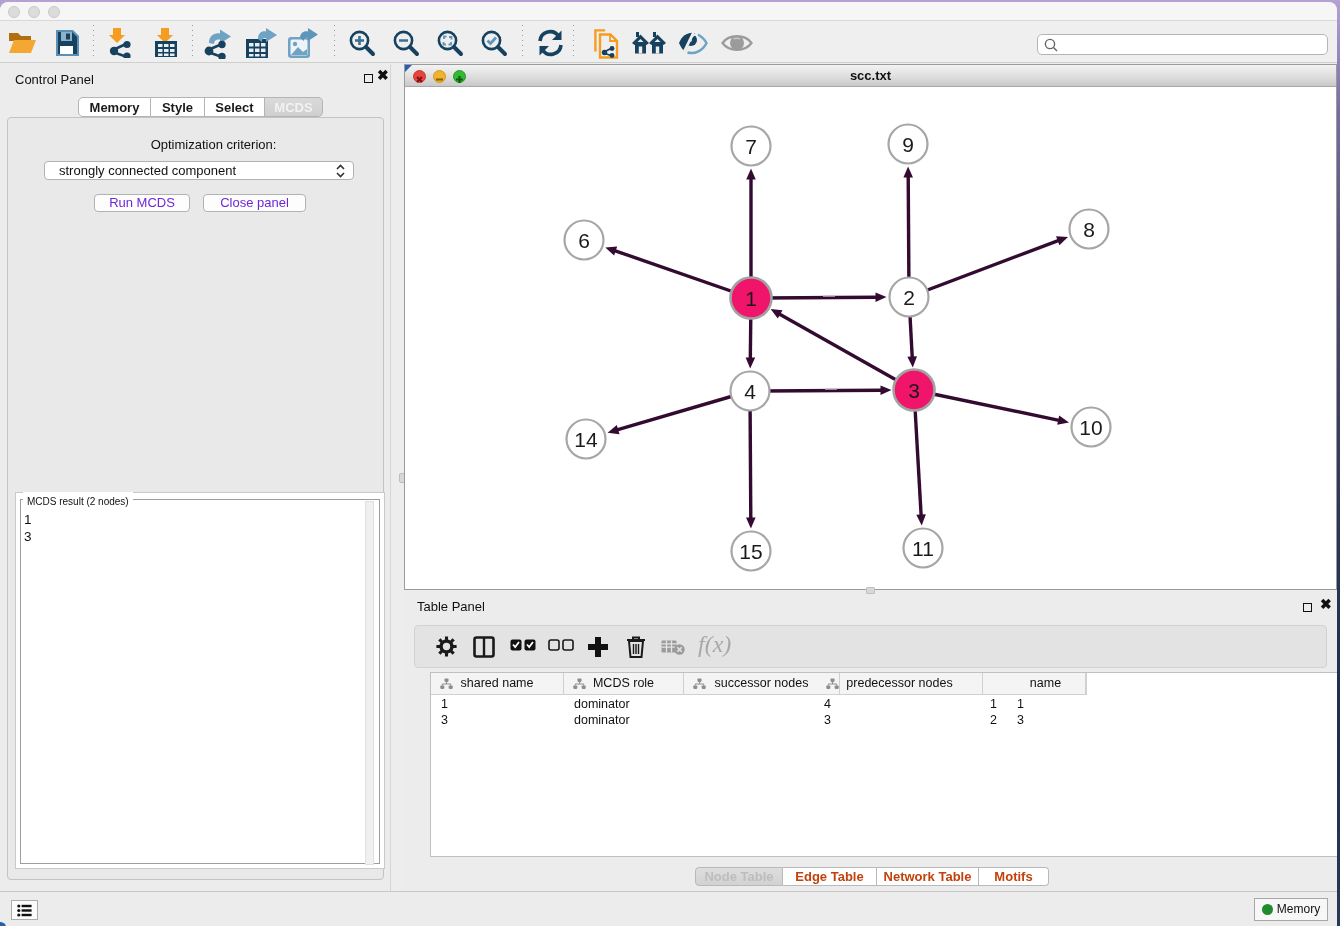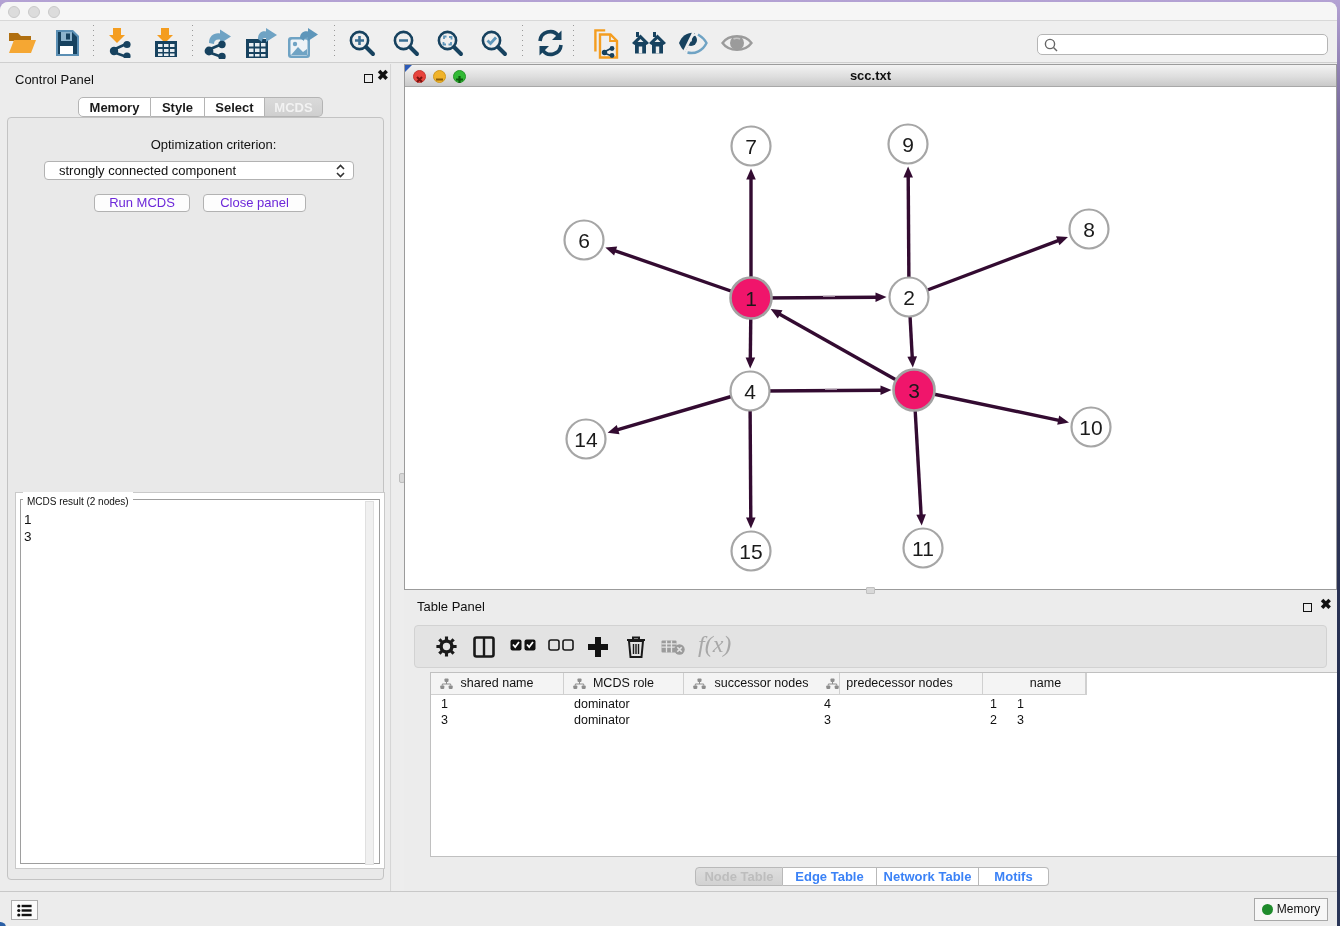--- a/index.html
+++ b/index.html
@@ -39,21 +39,21 @@
 #netname { position:absolute; top:3px; left:0; width:931px; text-align:center; font-size:13px; font-weight:700; color:#111; }
 
 #tpanel { position:absolute; left:404px; top:588px; width:933px; height:301px; background:#ececec; }
 #tptitle { position:absolute; left:13px; top:9px; font-size:13px; color:#111; }
 #ttoolbar { position:absolute; left:10px; top:35px; width:913px; height:43px; background:#e3e3e3; border:1px solid #d2d2d2; border-radius:4px; }
 #tbl { position:absolute; left:13px; top:82px; width:909px; height:185px; background:#fff; border:1px solid #c0c0c0;margin-left:13px; }
 #thead { position:absolute; left:0; top:0; width:656px; height:22px; background:#f4f4f4; border-bottom:1px solid #d0d0d0; border-right:1px solid #d0d0d0; }
 .th { position:absolute; top:0; height:21px; border-right:1px solid #d0d0d0; font-size:12.5px; color:#111; text-align:center; line-height:21px; }
 .hic { position:absolute; left:9px; top:5px; }
 .td { position:absolute; font-size:12.5px; color:#111; height:16px; line-height:16px; }
-.btab { position:absolute; top:277px; height:19px; background:#fff; border:1px solid #b9b9b9; font-size:13px; font-weight:700; color:#3b82f6; text-align:center; line-height:18px; }
+.btab { position:absolute; top:277px; height:19px; background:#fff; border:1px solid #b9b9b9; font-size:13px; font-weight:700; color:#c2410c; text-align:center; line-height:18px; }
 
 #sbar { position:absolute; left:0; top:889px; width:1337px; height:35px; background:#ececec; border-top:1px solid #c8c8c8; }
 </style>
 </head>
 <body>
 <div id="win">
   <div id="titlebar">
     <div class="tl" style="left:8px;"></div>
     <div class="tl" style="left:28px;"></div>
     <div class="tl" style="left:48px;"></div>

